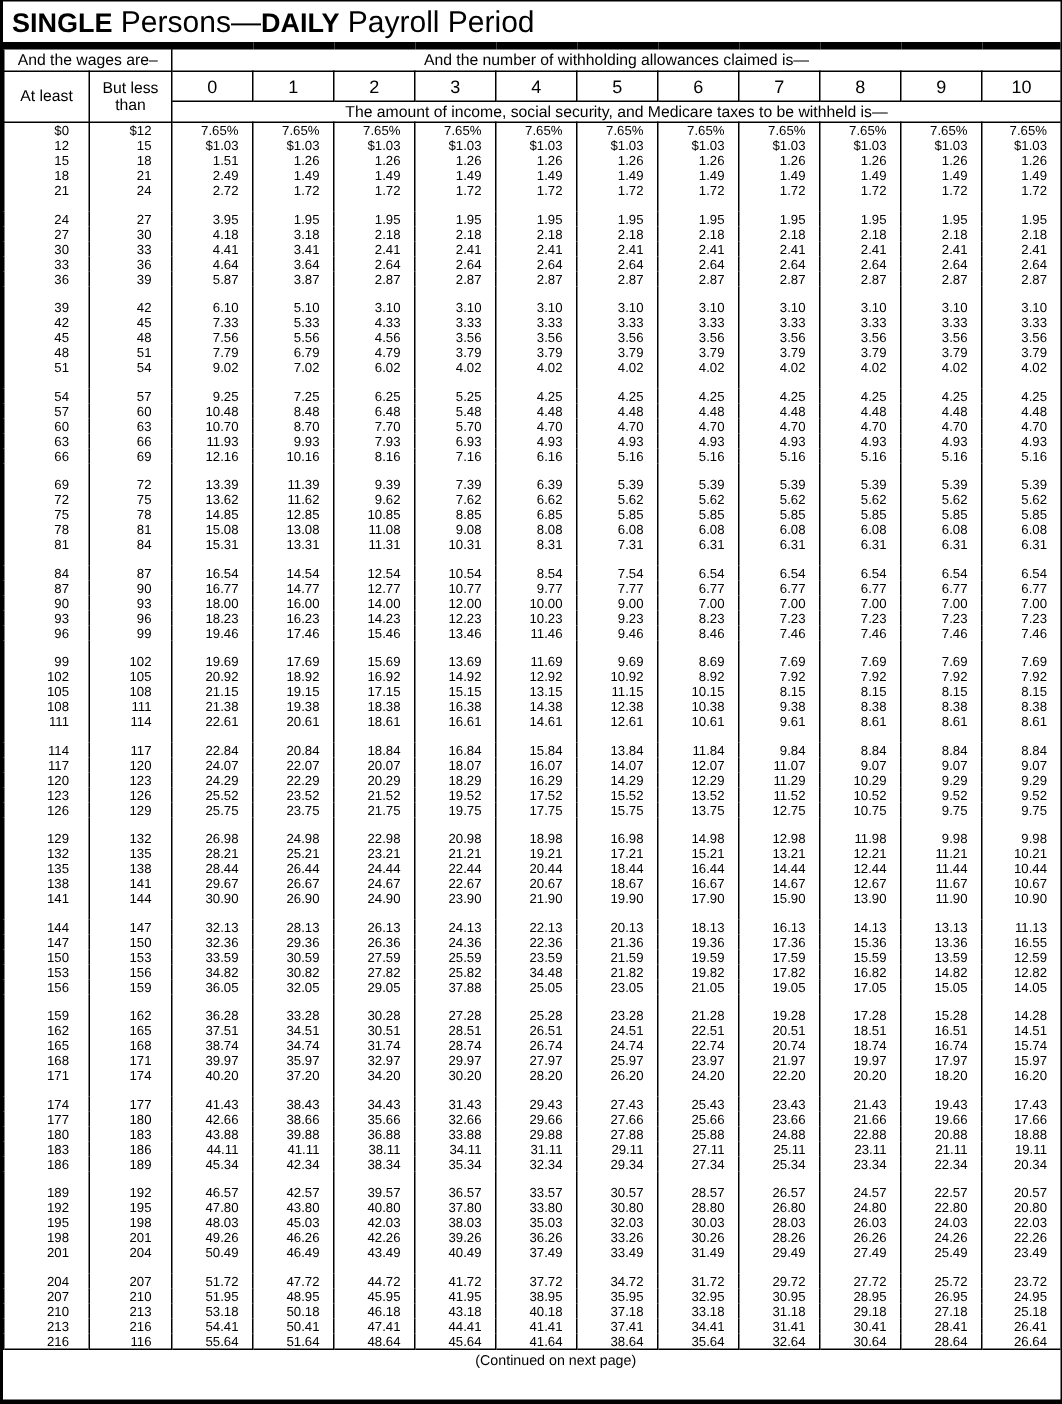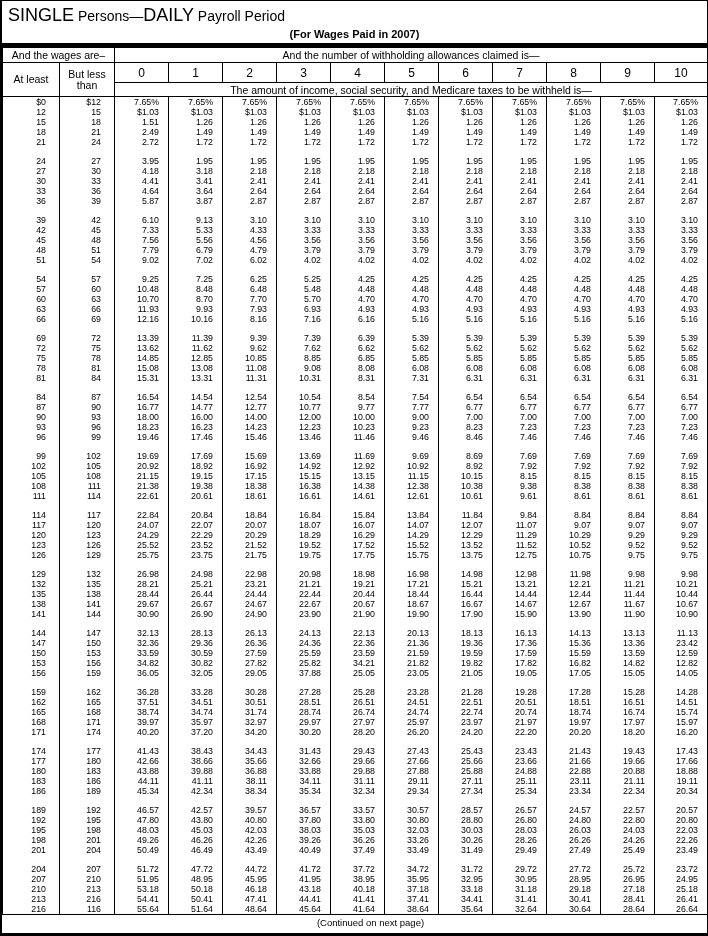--- a/index.html
+++ b/index.html
@@ -4,22 +4,22 @@
 <style>
   html,body{margin:0;padding:0;background:#fff;}
   .page{
     width:708px;height:936px;box-sizing:border-box;background:#fff;
     border-left:2px solid #000;border-top:1px solid #000;
     border-right:1px solid #000;border-bottom:3px solid #000;
     font-family:"Liberation Sans",sans-serif;color:#000;
     overflow:hidden;
   }
   .title-block{padding:3px 0 0 6px;line-height:22px;height:24px;white-space:nowrap;}
-  .title-block .b{font-weight:normal;font-size:18px;}
-  .title-block .r{font-weight:normal;font-size:14px;margin-top:27px;}
+  .title-block .b{font-weight:bold;font-size:18px;}
+  .title-block .r{font-weight:normal;font-size:20px;margin-top:27px;}
   .subtitle{text-align:center;font-weight:bold;font-size:11px;line-height:13px;height:15px;}
   table.wh{
     border-collapse:collapse;table-layout:fixed;width:705px;
     border-top:5px solid #000000;border-bottom:1px solid #000;
   }
   table.wh th,table.wh td{box-sizing:border-box;overflow:hidden;}
   thead th{
     font-weight:normal;text-align:center;vertical-align:middle;
     border:1px solid #000;padding:0;
   }
@@ -41,21 +41,20 @@
   }
 </style>
 </head>
 <body>
 
 <div class="page">
 
   <div class="title-block">
     <span class="b">SINGLE</span><span class="r"> Persons—</span><span class="b">DAILY</span><span class="r"> Payroll Period</span>
   </div>
-  <div class="subtitle">(For Wages Paid in 2007)</div>
 
   <table class="wh">
     <colgroup>
       <col style="width:57px">
         <col style="width:55px">
       <col style="width:54px">
         <col style="width:54px">
         <col style="width:54px">
         <col style="width:54px">
       <col style="width:54px">
@@ -268,21 +267,21 @@
           <td></td>
           <td></td>
           <td></td>
           <td></td>
           <td></td>
         </tr>
         <tr>
           <td class="wage">39</td>
           <td class="wage">42</td>
           <td class="val">6.10</td>
-          <td class="val">9.13</td>
+          <td class="val">5.10</td>
           <td class="val">3.10</td>
           <td class="val">3.10</td>
           <td class="val">3.10</td>
           <td class="val">3.10</td>
           <td class="val">3.10</td>
           <td class="val">3.10</td>
           <td class="val">3.10</td>
           <td class="val">3.10</td>
           <td class="val">3.10</td>
         </tr>
@@ -922,21 +921,21 @@
           <td class="val">32.36</td>
           <td class="val">29.36</td>
           <td class="val">26.36</td>
           <td class="val">24.36</td>
           <td class="val">22.36</td>
           <td class="val">21.36</td>
           <td class="val">19.36</td>
           <td class="val">17.36</td>
           <td class="val">15.36</td>
           <td class="val">13.36</td>
-          <td class="val">23.42</td>
+          <td class="val">16.55</td>
         </tr>
         <tr>
           <td class="wage">150</td>
           <td class="wage">153</td>
           <td class="val">33.59</td>
           <td class="val">30.59</td>
           <td class="val">27.59</td>
           <td class="val">25.59</td>
           <td class="val">23.59</td>
           <td class="val">21.59</td>
@@ -946,21 +945,21 @@
           <td class="val">13.59</td>
           <td class="val">12.59</td>
         </tr>
         <tr>
           <td class="wage">153</td>
           <td class="wage">156</td>
           <td class="val">34.82</td>
           <td class="val">30.82</td>
           <td class="val">27.82</td>
           <td class="val">25.82</td>
-          <td class="val">34.21</td>
+          <td class="val">34.48</td>
           <td class="val">21.82</td>
           <td class="val">19.82</td>
           <td class="val">17.82</td>
           <td class="val">16.82</td>
           <td class="val">14.82</td>
           <td class="val">12.82</td>
         </tr>
         <tr>
           <td class="wage">156</td>
           <td class="wage">159</td>

